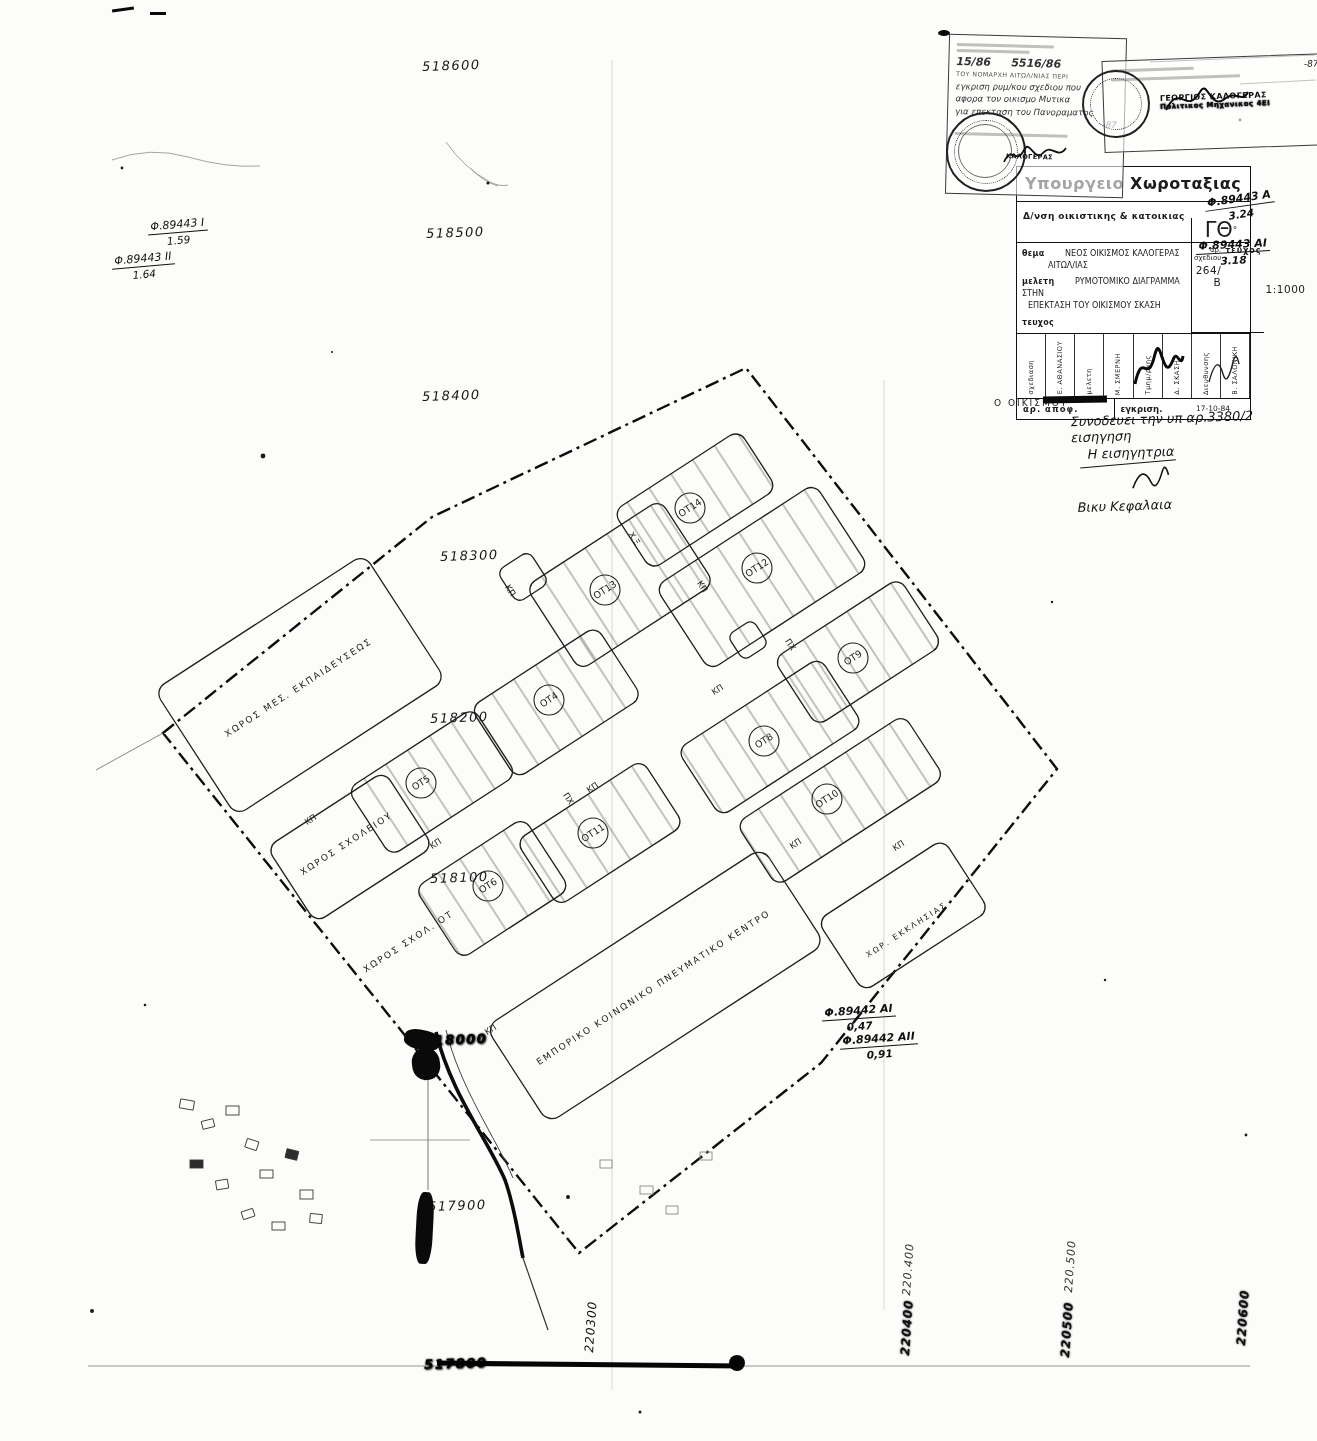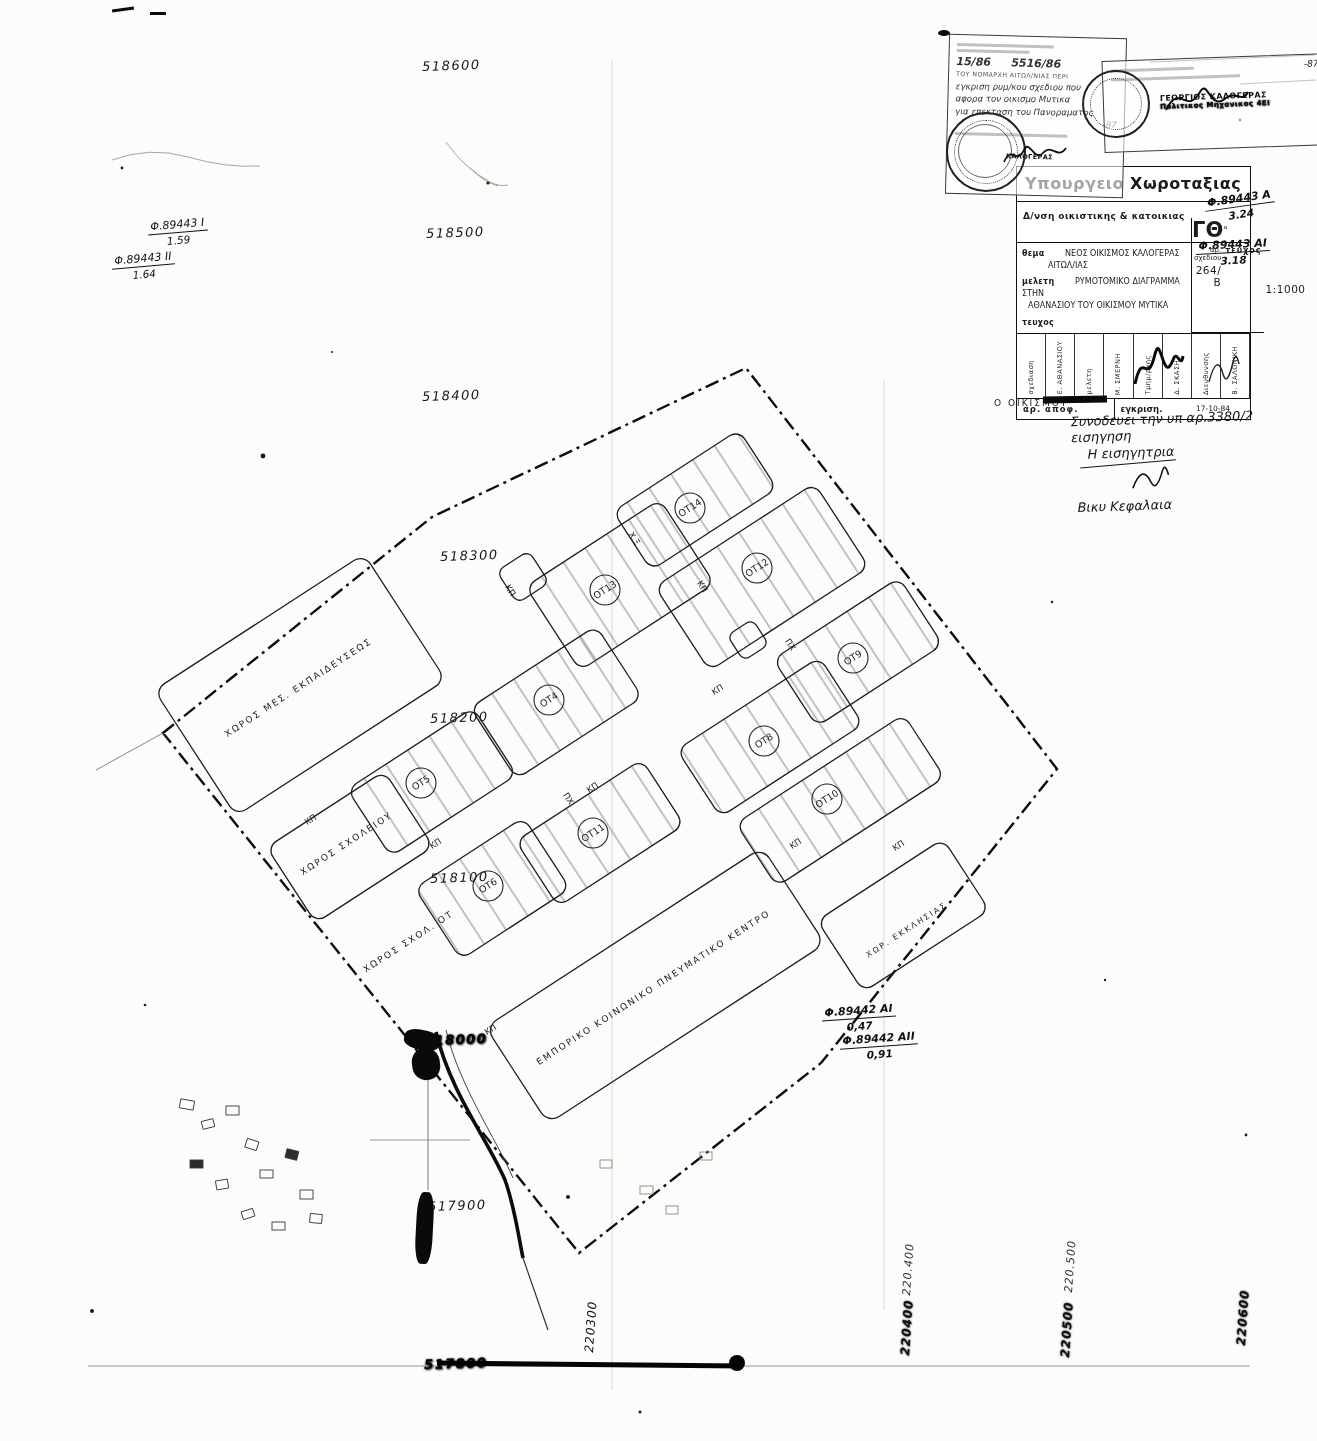--- a/index.html
+++ b/index.html
@@ -16,22 +16,22 @@
   .coord-v.hand{font-size:11px;color:#333;text-shadow:none;font-weight:normal;}
   
   .ref{position:absolute;font-style:italic;font-size:11px;font-weight:600;color:#101010;}
   .ref .n{border-bottom:1.4px solid #101010;padding:0 3px 1px;white-space:nowrap;}
   .ref .d{text-align:center;font-size:10.5px;padding-top:1px;}
   
   .tb{position:absolute;left:1016px;top:166px;width:233px;border:1.7px solid #101010;background:rgba(255,255,255,.95);}
   .tb-head{padding:7px 8px 6px;font-weight:bold;font-size:16px;letter-spacing:.5px;line-height:1.3;border-bottom:1.6px solid #101010;}
   .tb-row{display:flex;border-bottom:1.4px solid #101010;}
   .tb-dir{flex:1;padding:9px 6px;font-size:9px;font-weight:bold;letter-spacing:.4px;}
-  .tb-code{width:58px;border-left:1.4px solid #101010;display:flex;align-items:center;
-           font-size:21px;font-weight:bold;margin-top:16px;}
+  .tb-code{width:58px;border-left:1.4px solid #101010;display:flex;align-items:center;justify-content:center;
+           font-size:21px;font-weight:normal;margin-top:16px;}
   .tb-code sup{font-size:9px;}
   .tb-main{display:flex;border-bottom:1.6px solid #101010;}
   .tb-fields{flex:1;padding:5px 5px 4px;font-size:8px;line-height:1.5;}
   .tb-lab{font-weight:bold;letter-spacing:.3px;margin-right:18px;}
   .tb-side{width:58px;border-left:1.4px solid #101010;display:flex;flex-direction:row;font-size:7px;text-align:right;}
   .tb-side>div{border-bottom:1px solid #101010;padding:3px 2px;}
   .tb-side>div:last-child{border-bottom:none;}
   .tb-side .big{font-size:10.5px;letter-spacing:.5px;padding-top:2px;}
   .tb-strip{display:flex;height:64px;position:relative;border-bottom:1.4px solid #101010;}
   .tb-strip .cell{flex:1;border-right:1px solid #333;display:flex;align-items:flex-end;justify-content:center;padding-bottom:3px;}
@@ -237,21 +237,21 @@
       <div class="tb-fields">
         <div>
           <span class="tb-lab">θεμα</span>
           <span>ΝΕΟΣ  ΟΙΚΙΣΜΟΣ  ΚΑΛΟΓΕΡΑΣ</span>
         </div>
         <div style="padding-left:26px">ΑΙΤΩΛ/ΙΑΣ</div>
         <div style="margin-top:4px">
           <span class="tb-lab">μελετη</span>
           <span>ΡΥΜΟΤΟΜΙΚΟ  ΔΙΑΓΡΑΜΜΑ  ΣΤΗΝ</span>
         </div>
-        <div style="padding-left:6px">ΑΘΑΝΑΣΙΟΥ  ΤΟΥ  ΟΙΚΙΣΜΟΥ   ΜΥΤΙΚΑ</div>
+        <div style="padding-left:6px">ΕΠΕΚΤΑΣΗ  ΤΟΥ  ΟΙΚΙΣΜΟΥ   ΣΚΑΣΗ</div>
         <div style="margin-top:5px" class="tb-lab">τευχος</div>
       </div>
       <div class="tb-side">
         <div>
           <div>αρ. σχεδιου</div>
           <div class="big">264/Β</div>
         </div>
         <div style="font-weight:bold;letter-spacing:1px;font-size:8px">τευχος</div>
         <div style="flex:1;display:flex;align-items:center;justify-content:center">
           <span class="big">1:1000</span>

